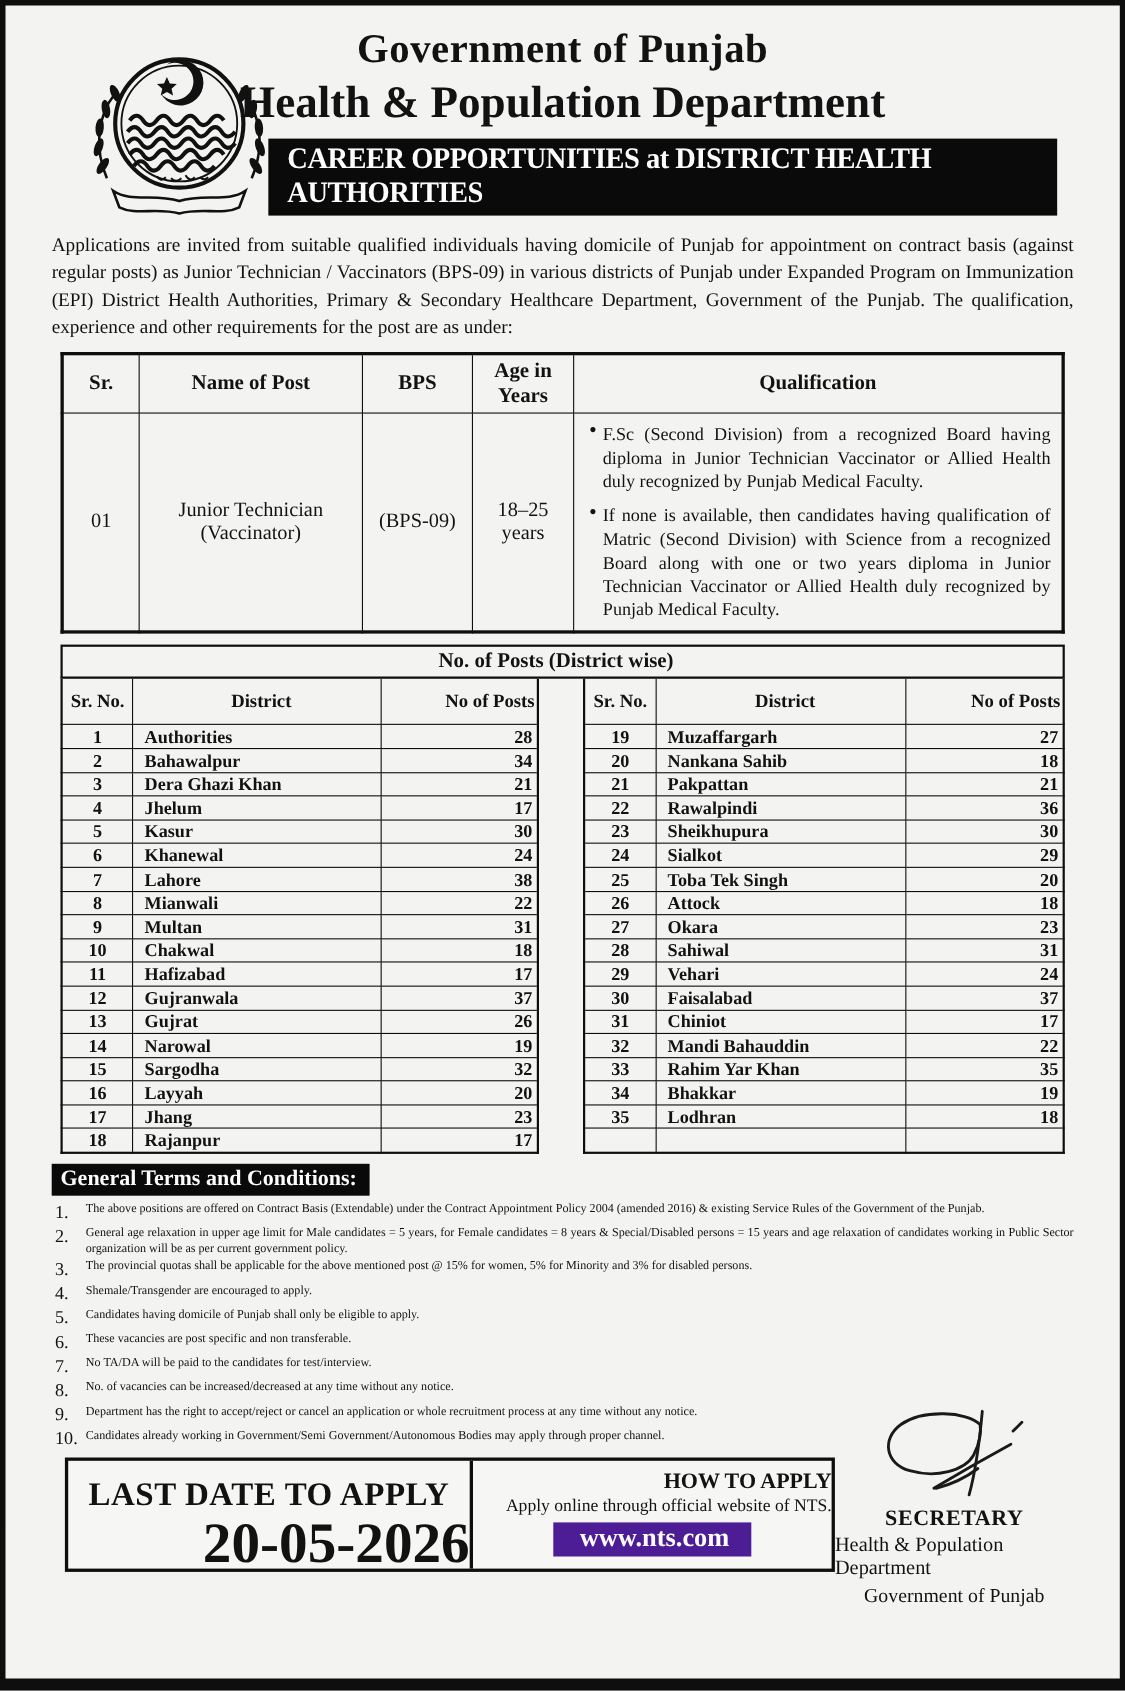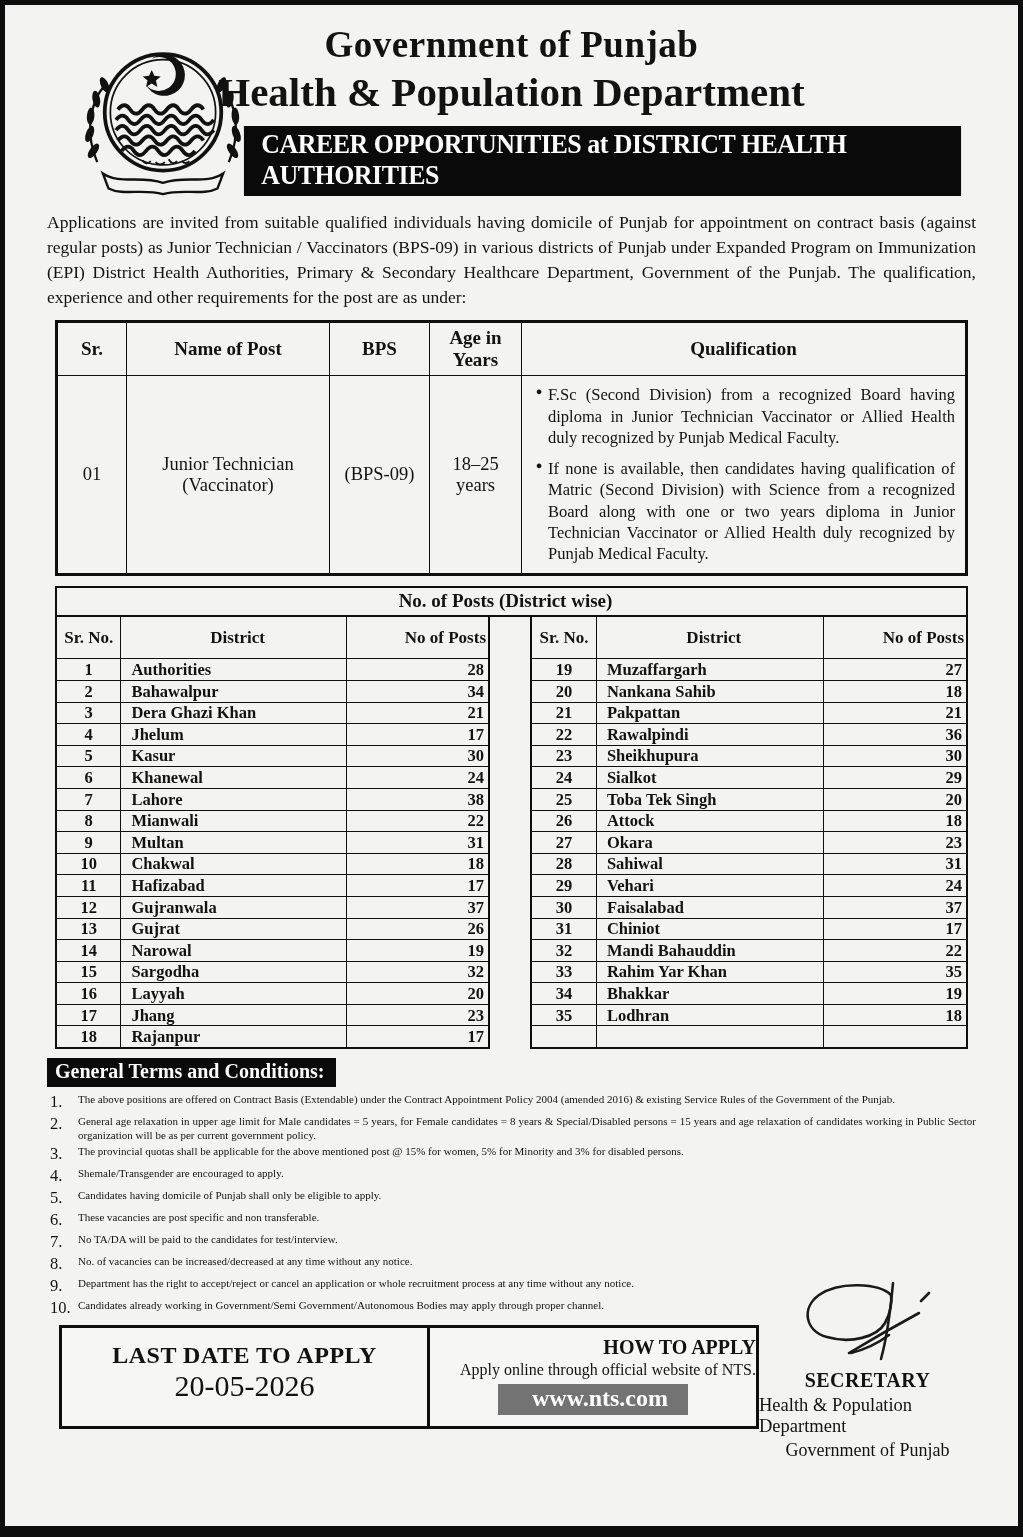--- a/index.html
+++ b/index.html
@@ -77,29 +77,29 @@
   }
   .terms-list { margin-top: 5px; }
   .term-item { display: flex; margin-bottom: 2px; }
   .term-item .num { flex: 0 0 31px; font-size: 16.5px; padding-left: 3px; }
   .term-item p { flex: 1; font-size: 11px; line-height: 1.3; text-align: justify; }
 
   
   .footer-row { display: flex; margin-top: 7px; align-items: flex-start; }
   .apply-box { width: 700px; border: 3px solid #0e0e0e; display: flex; height: 104px; margin-left: 12px; background:#f6f6f4; }
   .apply-left { width: 368px; border-right: 3px solid #0e0e0e; text-align: center; padding-top: 14px; }
-  .last-date-label { font-size: 24px; font-weight: bold; letter-spacing: 0.5px; }
-  .last-date { font-size: 30px; font-weight: normal; margin-top: 2px; line-height: 1; }
+  .last-date-label { font-size: 30px; font-weight: bold; letter-spacing: 0.5px; }
+  .last-date { font-size: 52px; font-weight: bold; margin-top: 2px; line-height: 1; text-align: right; }
   .apply-right { flex: 1; text-align: right; padding-top: 8px; }
   .how-label { font-size: 20px; font-weight: bold; }
   .how-text { font-size: 16px; margin-top: 2px; }
   .nts-box {
     width: fit-content; margin: 5px auto 0 auto;
-    background: #737373; color: #fdfdfd;
-    font-size: 24px; font-weight: bold; padding: 1px 20px 3px 34px;
+    background: #4c1d95; color: #fdfdfd;
+    font-size: 24px; font-weight: bold; padding: 1px 20px 3px 24px;
   }
   .sig-block { flex: 1; display: flex; flex-direction: column; align-items: center; margin-top: -46px; }
   .sig-svg { width: 150px; height: 92px; }
   .sig-title { font-size: 20px; font-weight: bold; letter-spacing: 0.5px; margin-top: -2px; }
   .sig-org1 { font-size: 18.5px; margin-top: 3px; }
   .sig-org2 { font-size: 18px; margin-top: 3px; }
 </style>
 </head>
 <body>
 

